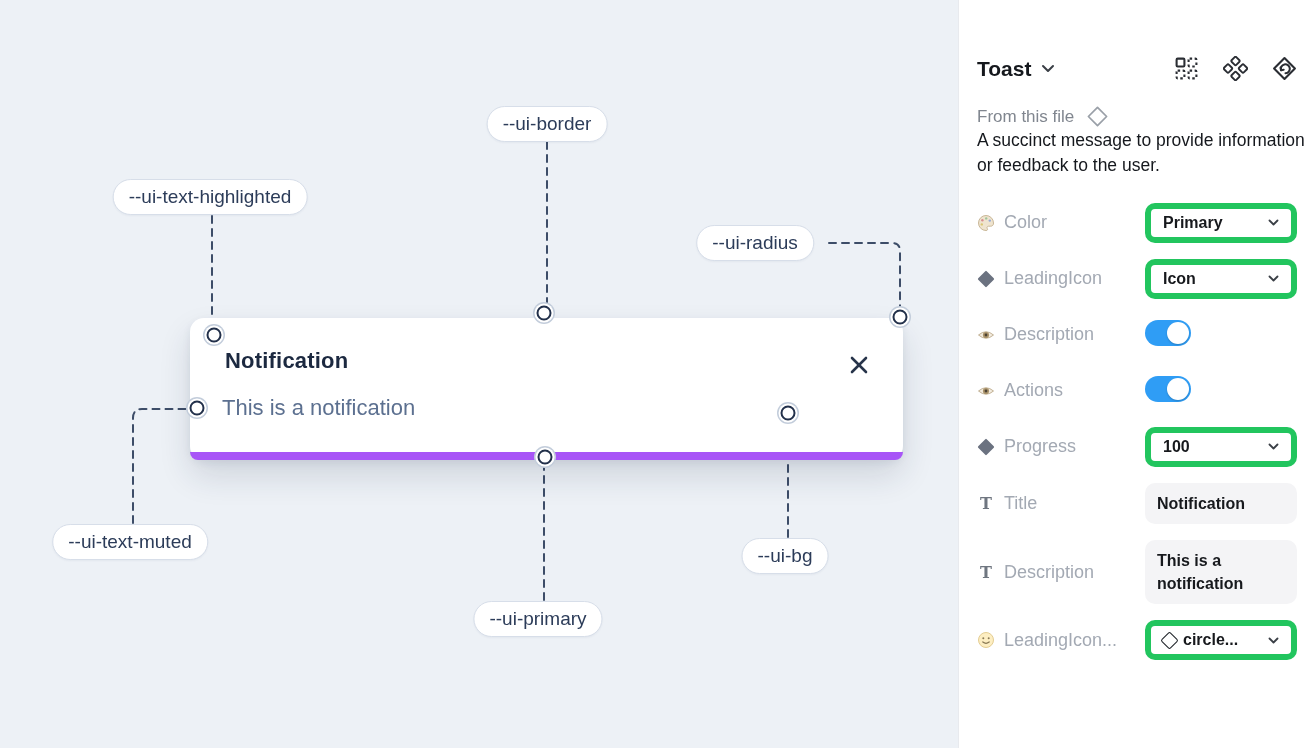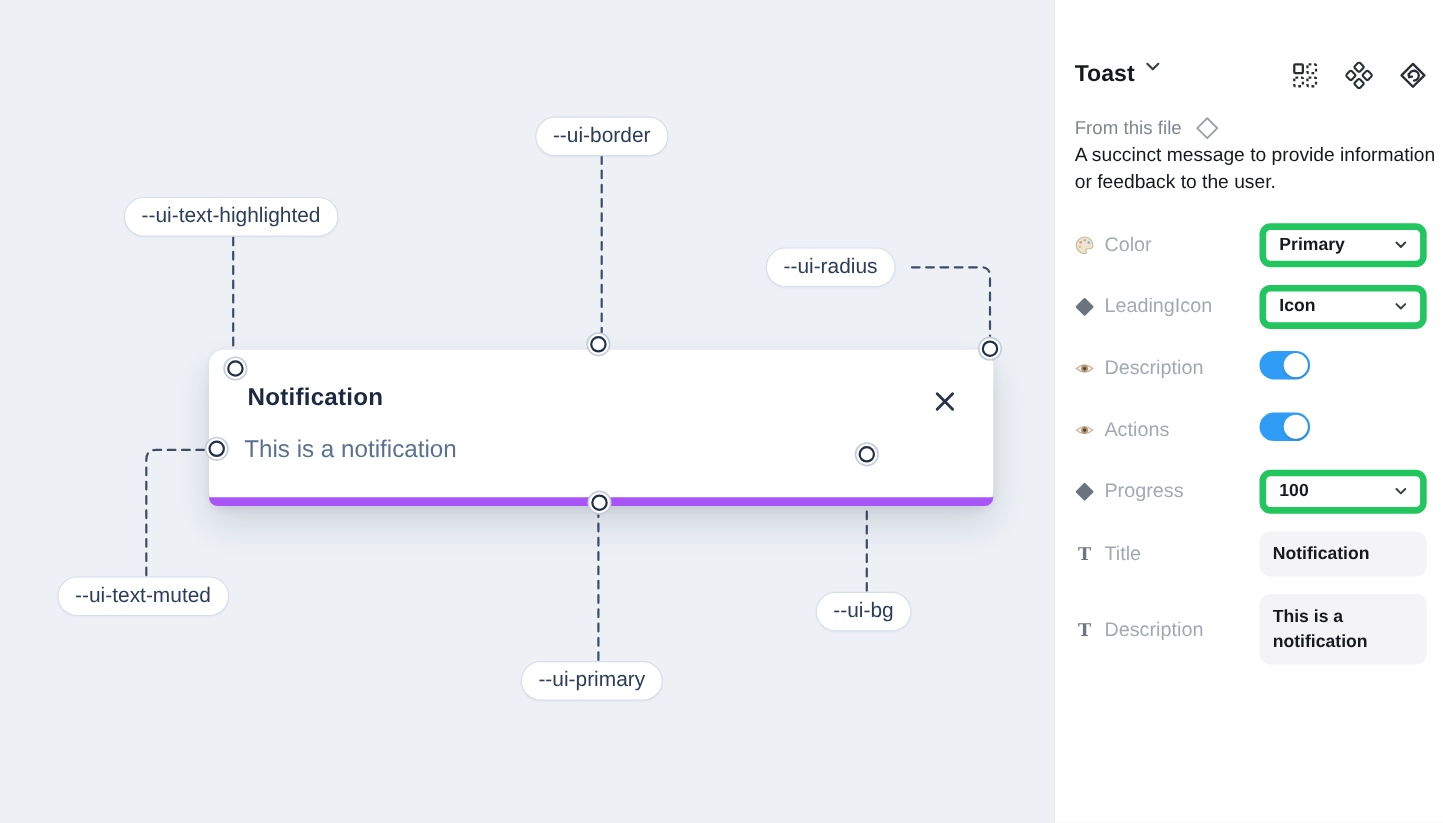--- a/index.html
+++ b/index.html
@@ -49,21 +49,21 @@
     position:absolute; left:0; bottom:0; width:100%; height:8px;
     background:#a855f7; border-radius:0 0 14px 14px;
   }
 
   
   .panel {
     width:354px; height:748px; background:#ffffff;
     border-left:1px solid #e8eaee;
     padding:56px 15px 0 18px;
   }
-  .panel-header { display:flex; }
+  .panel-header { display:flex; align-items:center; }
   .panel-title { font-size:21px; font-weight:700; color:#15181d; }
   .title-chevron { margin-left:10px; display:inline-flex; }
   .header-icons { margin-left:auto; display:flex; align-items:center; gap:24px; }
   .hicon { width:25px; height:25px; display:inline-flex; cursor:pointer; background:none; border:none; padding:0; }
 
   .source-row { display:flex; align-items:center; gap:12px; margin-top:24px; }
   .source-label { font-size:17px; color:#80868f; }
 
   .panel-desc { font-size:17.5px; line-height:1.45; color:#15181d; width:330px; }
 
@@ -295,15 +295,37 @@
         <span class="prop-icon">
             <span class="t-glyph">T</span>
           </span>
         <span class="prop-label">Description</span>
       </span>
       <span class="control">
         <div class="textfield">This is a notification</div>
       </span>
     </div>
 
+    <div class="prop-row">
+      <span class="prop-label-group">
+        <span class="prop-icon">
+          <svg width="18" height="18" viewBox="0 0 18 18">
+            <circle cx="9" cy="9" r="7.5" fill="#fdeec2" stroke="#e4cd92" stroke-width="1"></circle>
+            <circle cx="6.3" cy="7.2" r="1" fill="#8a7a55"></circle>
+              <circle cx="11.7" cy="7.2" r="1" fill="#8a7a55"></circle>
+            <path d="M5.8 11 Q9 13.6 12.2 11" fill="none" stroke="#8a7a55" stroke-width="1.2" stroke-linecap="round"></path>
+          </svg>
+        </span>
+        <span class="prop-label">LeadingIcon...</span>
+      </span>
+      <span class="control">
+        <span class="select">
+          <span class="mini-diamond"></span>
+          <span class="sel-value">circle...</span>
+          <svg width="11" height="7" viewBox="0 0 11 7">
+              <polyline points="1.5,1.5 5.5,5.5 9.5,1.5" fill="none" stroke="#3a3f46" stroke-width="1.8" stroke-linecap="round" stroke-linejoin="round"></polyline>
+            </svg>
+        </span>
+      </span>
+    </div>
 
   </div>
 </div>
 
 </body></html>

